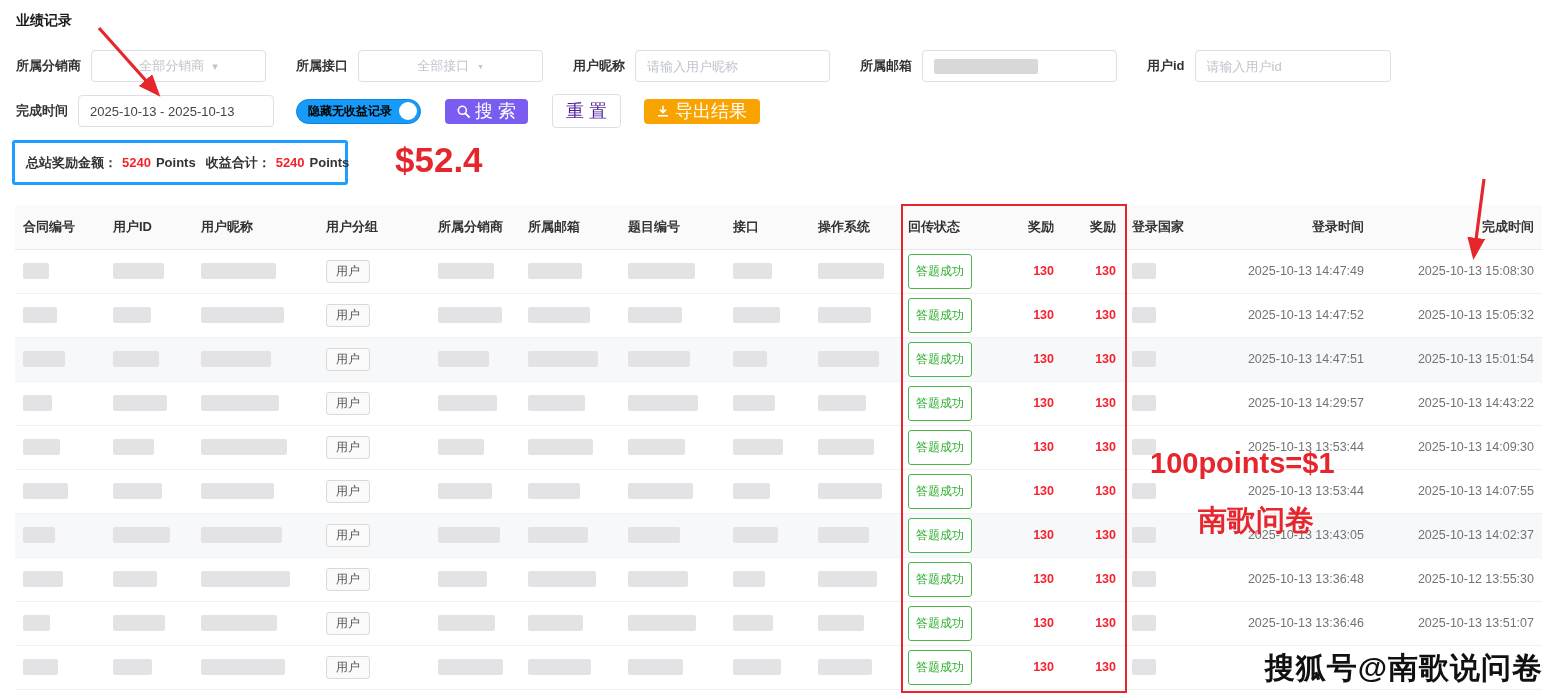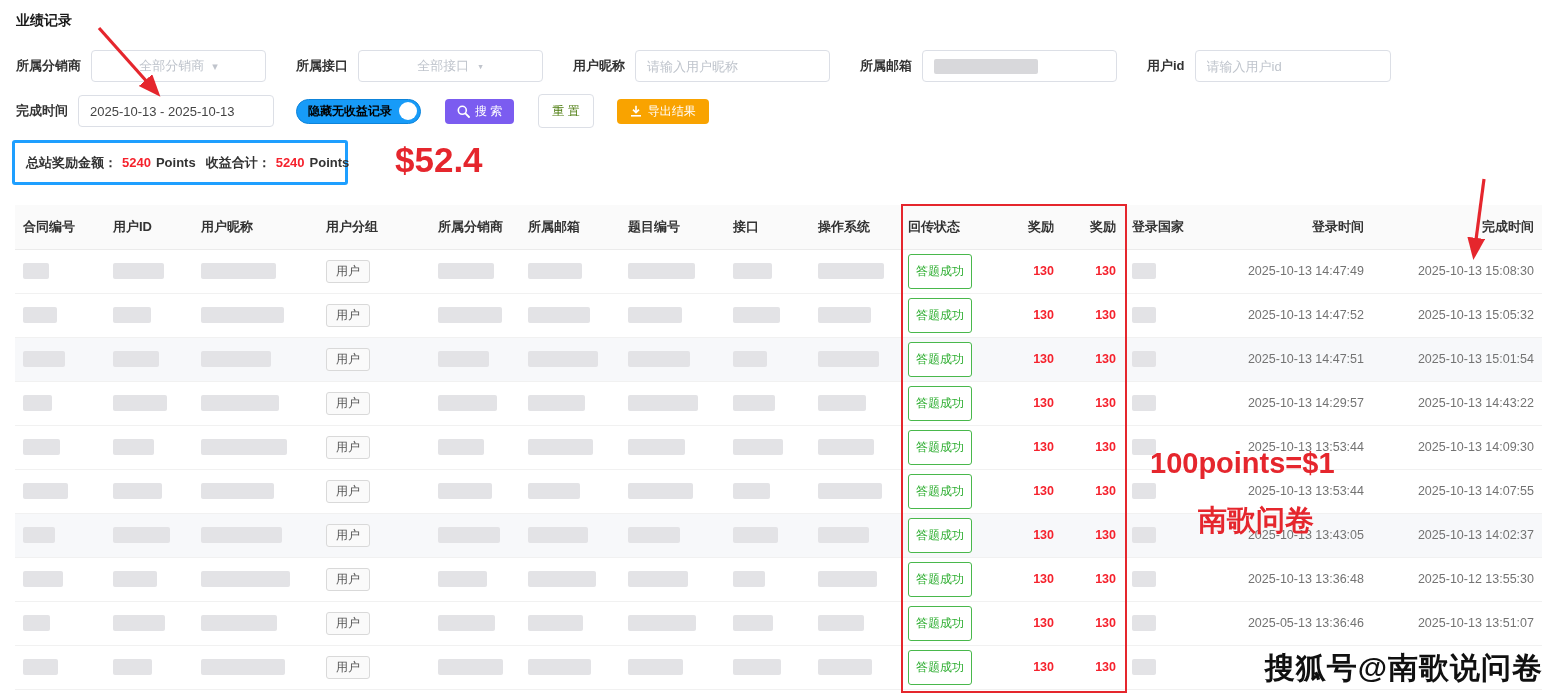--- a/index.html
+++ b/index.html
@@ -32,24 +32,24 @@
   .inp.redacted { display:flex; align-items:center; }
   .blur-chip { width:104px; height:15px; background:#d8d8db; border-radius:2px; }
 
   .toggle {
     height:25px; border-radius:13px; background:#179bf8; border:1px solid #0e84da;
     display:flex; align-items:center; padding:0 3px 0 11px; margin-right:24px; cursor:pointer;
   }
   .toggle .tgl-label { color:#000000; font-size:12px; font-weight:600; white-space:nowrap; }
   .toggle .knob { width:18px; height:18px; border-radius:50%; background:#fff; margin-left:7px; }
 
-  .btn { height:25px; border-radius:4px; font-size:12px; display:inline-flex; align-items:center;
+  .btn { height:25px; border-radius:4px; font-size:18px; display:inline-flex; align-items:center;
          justify-content:center; cursor:pointer; border:none; white-space:nowrap; }
   .btn-search { background:#7b5cf0; color:#fff; padding:0 12px; margin-right:24px; gap:5px; }
-  .btn-reset  { background:#fff; border:1px solid #dcdfe6; color:#4d7c0f; padding:16px 13px; margin-right:23px; }
+  .btn-reset  { background:#fff; border:1px solid #dcdfe6; color:#4c1d95; padding:16px 13px; margin-right:23px; }
   .btn-export { background:#f9a300; color:#fff; padding:0 13px; gap:6px; }
   .icon-svg { display:inline-block; }
 
   
   .summary {
     position:absolute; left:12px; top:140px; width:336px; height:45px;
     border:3px solid #1e9fff; border-radius:3px; display:flex; align-items:center;
     padding:0 11px; font-size:13px; font-weight:700; color:#333; white-space:nowrap;
   }
   .summary .v { color:#f5222d; margin:0 5px; }
@@ -500,21 +500,21 @@
         </td>
         <td>
           <div class="block" style="width: 46px;"></div>
         </td>
         <td><span class="badge">答题成功</span></td>
         <td class="al-r red-val">130</td>
         <td class="al-r red-val">130</td>
         <td>
           <div class="block" style="width: 24px;"></div>
         </td>
-        <td class="al-r time-val">2025-05-13 13:36:46</td>
+        <td class="al-r time-val">2025-10-13 13:36:46</td>
         <td class="al-r time-val">2025-10-13 13:51:07</td>
       </tr>
       <tr>
         <td>
           <div class="block" style="width: 35px;"></div>
         </td>
         <td>
           <div class="block" style="width: 39px;"></div>
         </td>
         <td>

